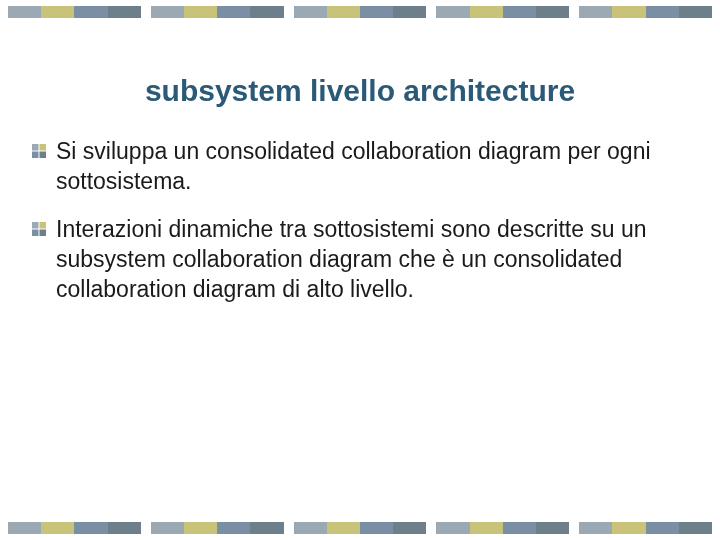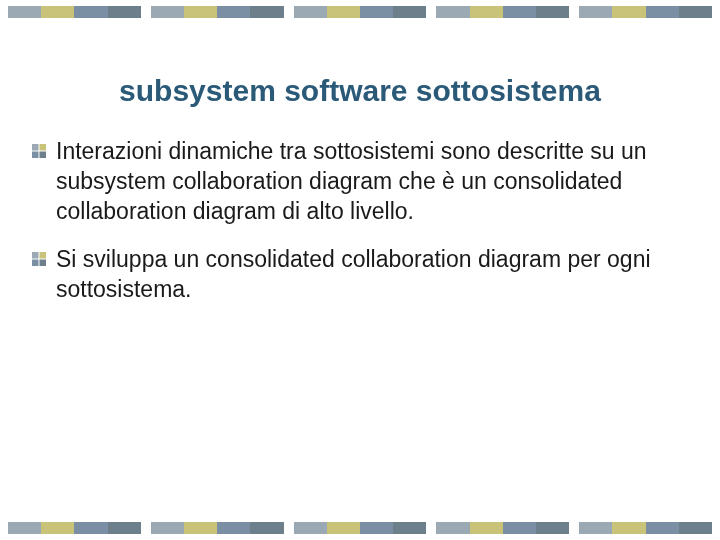--- a/index.html
+++ b/index.html
@@ -100,40 +100,40 @@
       <div class="c1"></div>
       <div class="c2"></div>
       <div class="c3"></div>
       <div class="c4"></div>
     </div>
 </div>
 
 <div class="content">
   <div class="title">
     <br>
-    <span>subsystem software sottosistema</span>
+    <span>subsystem livello architecture</span>
   </div>
   <ul class="bullets">
     <li>
       <svg class="bullet-icon" viewBox="0 0 14 14">
         <rect x="0" y="0" width="6.5" height="6.5" fill="#9aa9b3"></rect>
         <rect x="7.5" y="0" width="6.5" height="6.5" fill="#c9c37a"></rect>
         <rect x="0" y="7.5" width="6.5" height="6.5" fill="#7a8fa3"></rect>
         <rect x="7.5" y="7.5" width="6.5" height="6.5" fill="#6d7f8a"></rect>
       </svg>
-      <span class="bullet-text">Interazioni dinamiche tra sottosistemi sono descritte su un subsystem collaboration diagram che è un consolidated collaboration diagram di alto livello.</span>
+      <span class="bullet-text">Si sviluppa un consolidated collaboration diagram per ogni sottosistema.</span>
     </li>
     <li>
       <svg class="bullet-icon" viewBox="0 0 14 14">
         <rect x="0" y="0" width="6.5" height="6.5" fill="#9aa9b3"></rect>
         <rect x="7.5" y="0" width="6.5" height="6.5" fill="#c9c37a"></rect>
         <rect x="0" y="7.5" width="6.5" height="6.5" fill="#7a8fa3"></rect>
         <rect x="7.5" y="7.5" width="6.5" height="6.5" fill="#6d7f8a"></rect>
       </svg>
-      <span class="bullet-text">Si sviluppa un consolidated collaboration diagram per ogni sottosistema.</span>
+      <span class="bullet-text">Interazioni dinamiche tra sottosistemi sono descritte su un subsystem collaboration diagram che è un consolidated collaboration diagram di alto livello.</span>
     </li>
   </ul>
 </div>
 
 <div class="border-strip bottom">
   <div class="seg">
       <div class="c1"></div>
       <div class="c2"></div>
       <div class="c3"></div>
       <div class="c4"></div>

